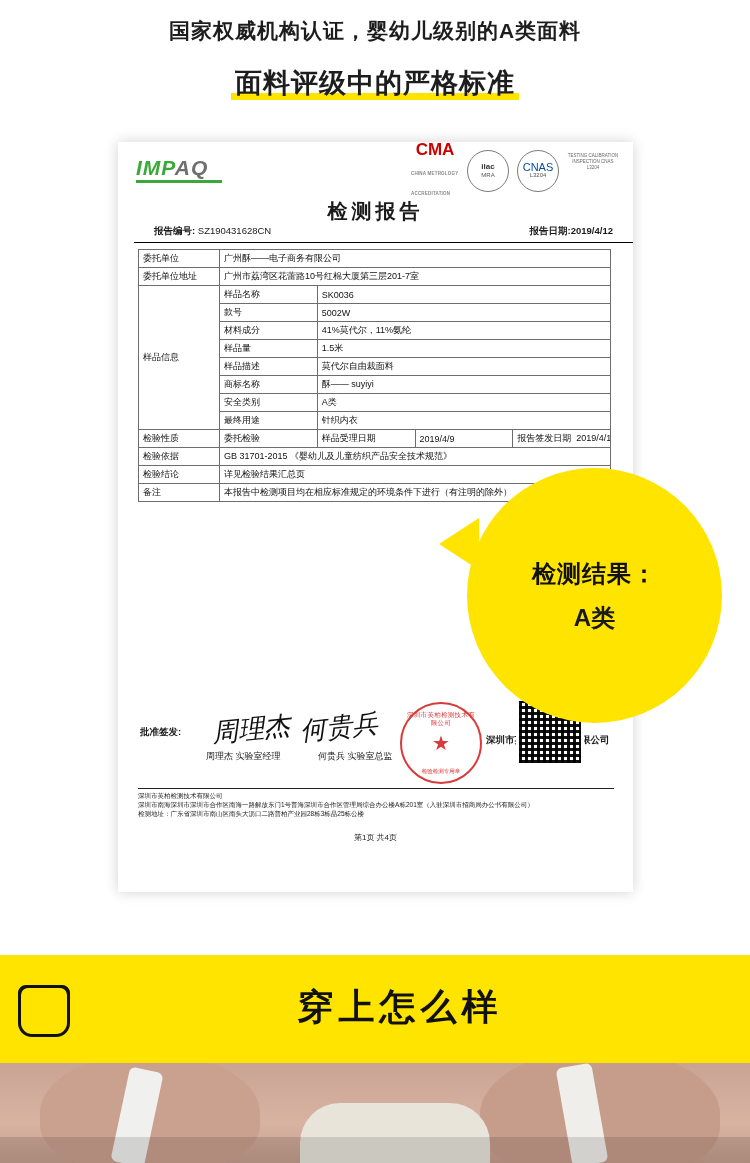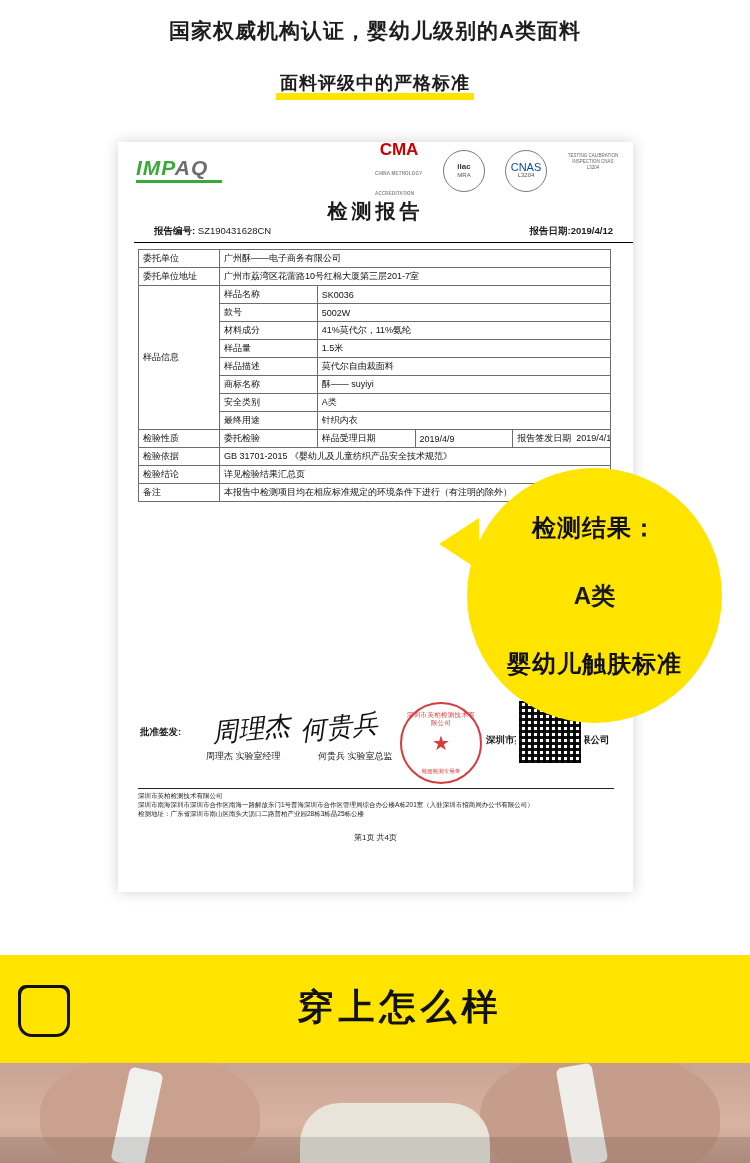--- a/index.html
+++ b/index.html
@@ -9,21 +9,21 @@
     font-family:"Liberation Sans","DejaVu Sans",sans-serif;
     color:#1a1a1a;
   }
   
   .headings{padding-top:14px;text-align:center;}
   .headline{
     font-size:21px;font-weight:bold;letter-spacing:1px;color:#1d1d1d;
     line-height:34px;
   }
   .subline{
-    margin-top:18px;font-size:18px;font-weight:bold;letter-spacing:1px;
+    margin-top:18px;font-size:27px;font-weight:bold;letter-spacing:1px;
     color:#1d1d1d;display:inline-block;position:relative;line-height:34px;
   }
   .subline .under{
     position:absolute;left:-4px;right:-4px;bottom:0px;height:7px;
     background:#ffe400;z-index:-1;
   }
   .subline span.txt{position:relative;z-index:2;}
 
   
   .report-wrap{
@@ -33,21 +33,21 @@
   }
   .rpt-top{position:relative;height:60px;}
   .impaq{
     position:absolute;left:18px;top:14px;font-size:21px;font-weight:bold;
     font-style:italic;letter-spacing:1px;
   }
   .impaq .i-green{color:#3aa93a;}
   .impaq .i-grey{color:#6f6f6f;}
   .impaq .bar{position:absolute;left:0;top:24px;width:86px;height:3px;background:#3aa93a;}
 
-  .seals{position:absolute;right:14px;top:8px;display:flex;gap:20px;align-items:flex-start;}
+  .seals{position:absolute;right:14px;top:8px;display:flex;gap:8px;align-items:flex-start;}
   .seal{width:48px;height:40px;display:flex;flex-direction:column;align-items:center;justify-content:center;}
   .seal-cma{color:#c00;font-weight:bold;font-size:17px;letter-spacing:0px;}
   .seal-cma .sub{color:#888;font-size:4.5px;letter-spacing:.2px;}
   .seal-ring{
     width:40px;height:40px;border-radius:50%;border:1.4px solid #7b7b7b;
     display:flex;flex-direction:column;align-items:center;justify-content:center;
     color:#555;font-size:6px;line-height:8px;text-align:center;
   }
   .seal-ring b{font-size:8px;color:#333;}
   .seal-cnas .c-blue{color:#0b4da2;font-weight:normal;font-size:11px;}
@@ -105,21 +105,21 @@
   .foot{
     position:absolute;left:20px;top:646px;width:476px;font-size:6.5px;color:#222;
     line-height:9px;border-top:1px solid #222;padding-top:2px;
   }
   .page-no{position:absolute;left:0;top:690px;width:100%;text-align:center;font-size:8px;}
 
   
   .badge{
     position:absolute;right:28px;top:468px;width:255px;height:255px;border-radius:50%;
     background:#ffe400;display:flex;flex-direction:column;align-items:center;justify-content:center;
-    gap:36px;
+    gap:12px;
   }
   .badge .b-line{font-size:24px;font-weight:bold;color:#111;letter-spacing:1px;}
   .badge .b-mid{font-size:24px;font-weight:bold;}
   .badge-tail{
     position:absolute;left:-28px;top:50px;width:0;height:0;
     border-top:26px solid transparent;border-bottom:26px solid transparent;
     border-right:40px solid #ffe400;
   }
 
   
@@ -298,21 +298,20 @@
     <div>深圳市南海深圳市深圳市合作区南海一路解放东门1号普海深圳市合作区管理局综合办公楼A栋201室（入驻深圳市招商局办公书有限公司）</div>
     <div>检测地址：广东省深圳市南山区南头大沥口二路普柏产业园28栋3栋品25栋公楼</div>
   </div>
   <div class="page-no">第1页 共4页</div>
 </div>
 
 <div class="badge">
   <div class="badge-tail"></div>
   <div class="b-line">检测结果：</div>
   <div class="b-mid">A类</div>
-  <div class="b-line">婴幼儿触肤标准</div>
 </div>
 
 <div class="band">
   <div class="band-icon"></div>
   <div class="band-title">穿上怎么样</div>
 </div>
 
 <div class="photo">
   <div class="skin-l"></div>
   <div class="skin-r"></div>

